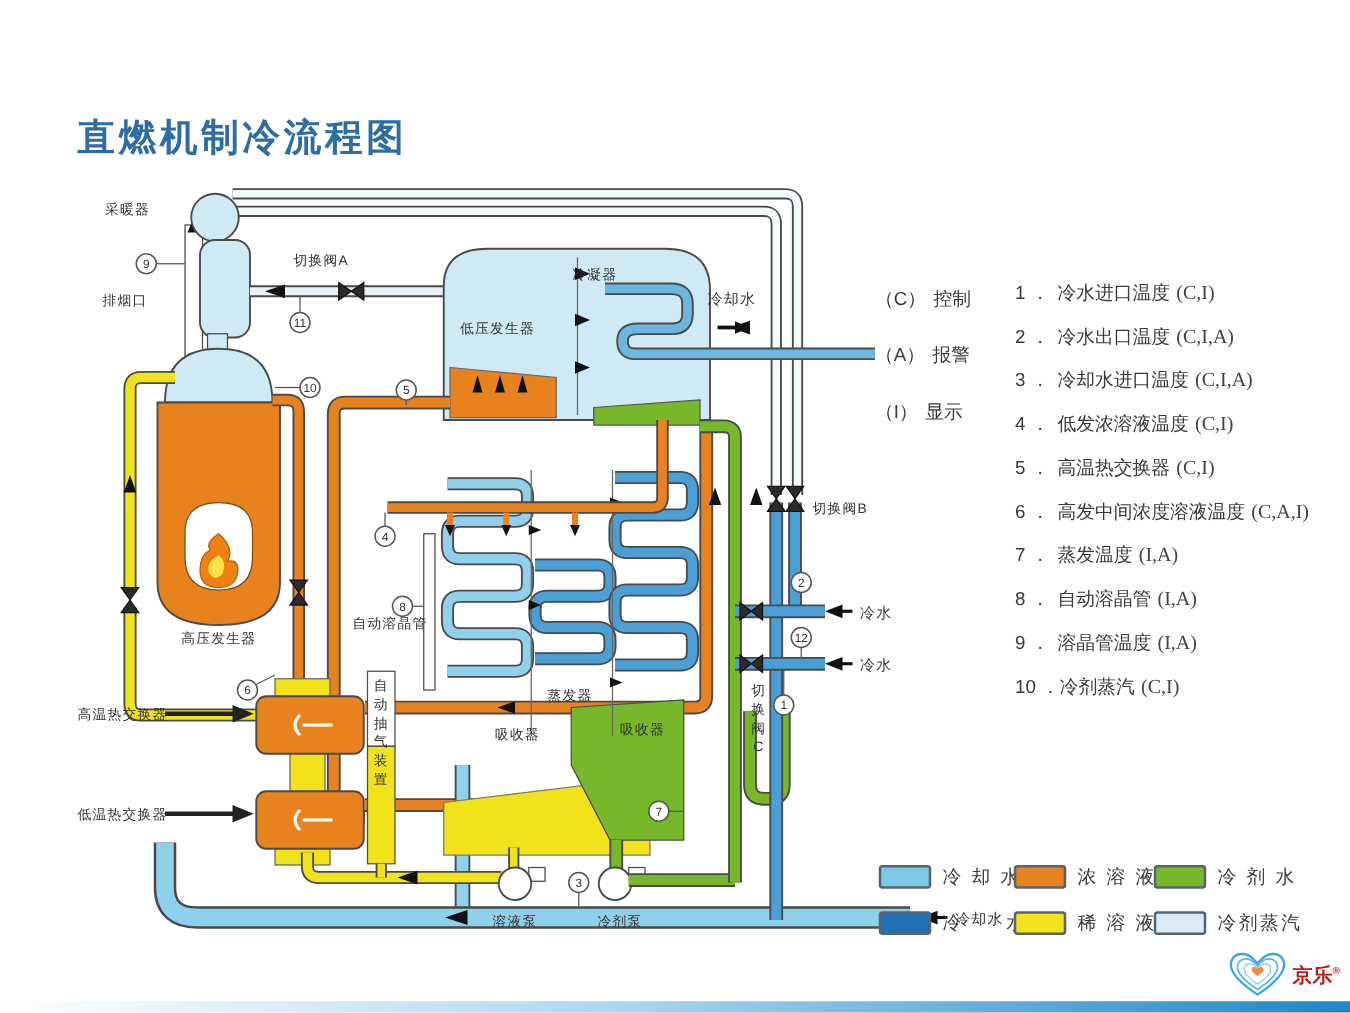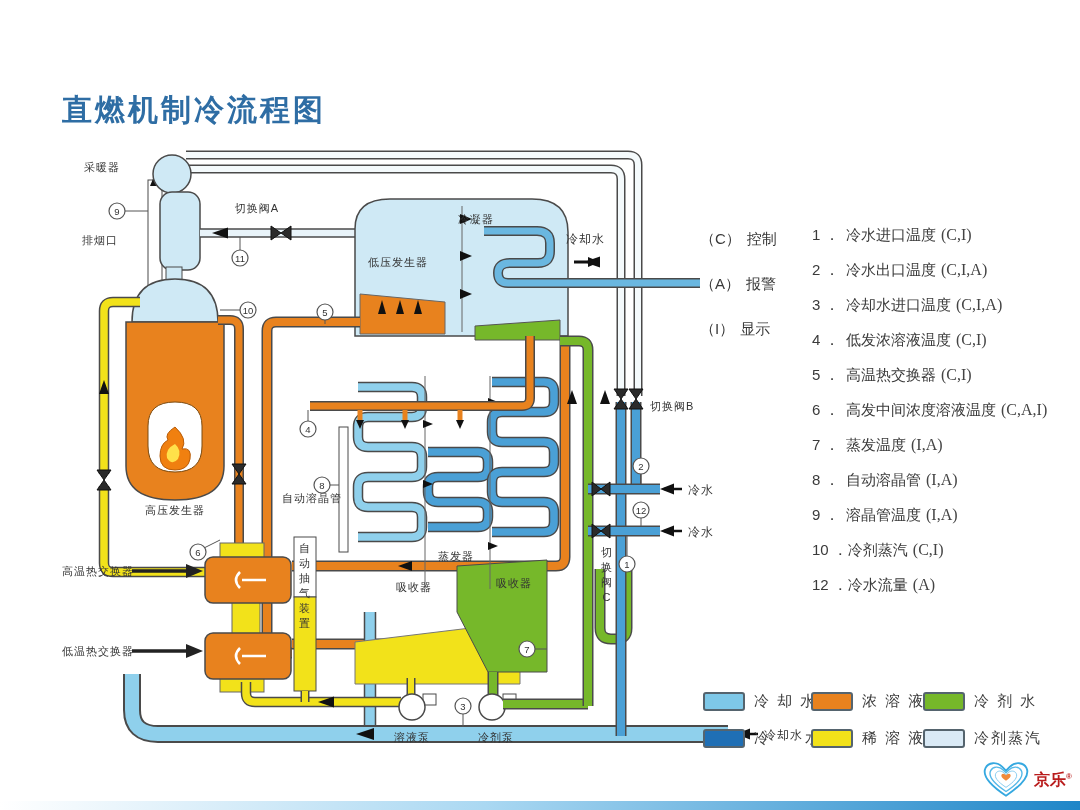--- a/index.html
+++ b/index.html
@@ -401,25 +401,20 @@
     <div class="mp-row">
         <span class="mp-num">9 ．</span>
         <span>溶晶管温度</span>
         <span class="mp-codes">(I,A)</span>
       </div>
     <div class="mp-row">
         <span class="mp-num">10 ．</span>
         <span>冷剂蒸汽</span>
         <span class="mp-codes">(C,I)</span>
       </div>
-    <div class="mp-row">
-        <span class="mp-num">12 ．</span>
-        <span>冷水流量</span>
-        <span class="mp-codes">(A)</span>
-      </div>
   </div>
 
   <div class="legend">
     <div class="item">
         <span class="swatch" style="background: rgb(126, 200, 232);"></span>
         <span class="lab">冷 却 水</span>
       </div>
     <div class="item">
         <span class="swatch" style="background: rgb(232, 130, 30);"></span>
         <span class="lab">浓 溶 液</span>

